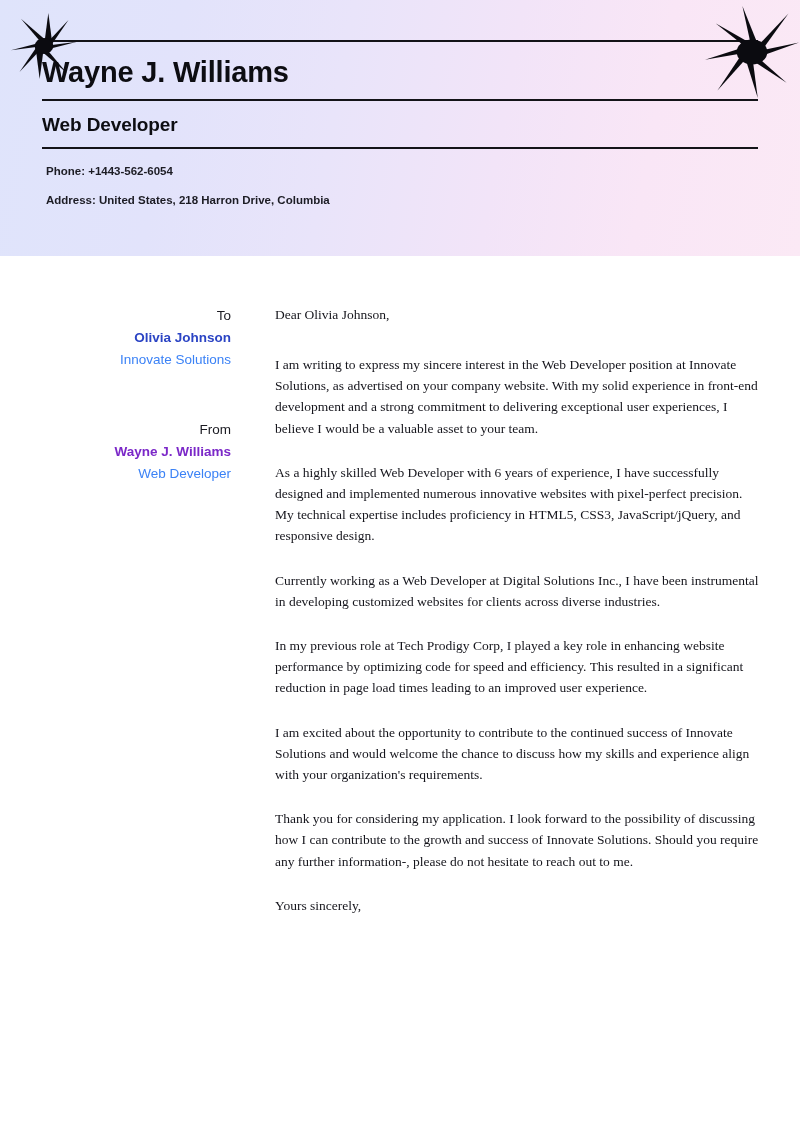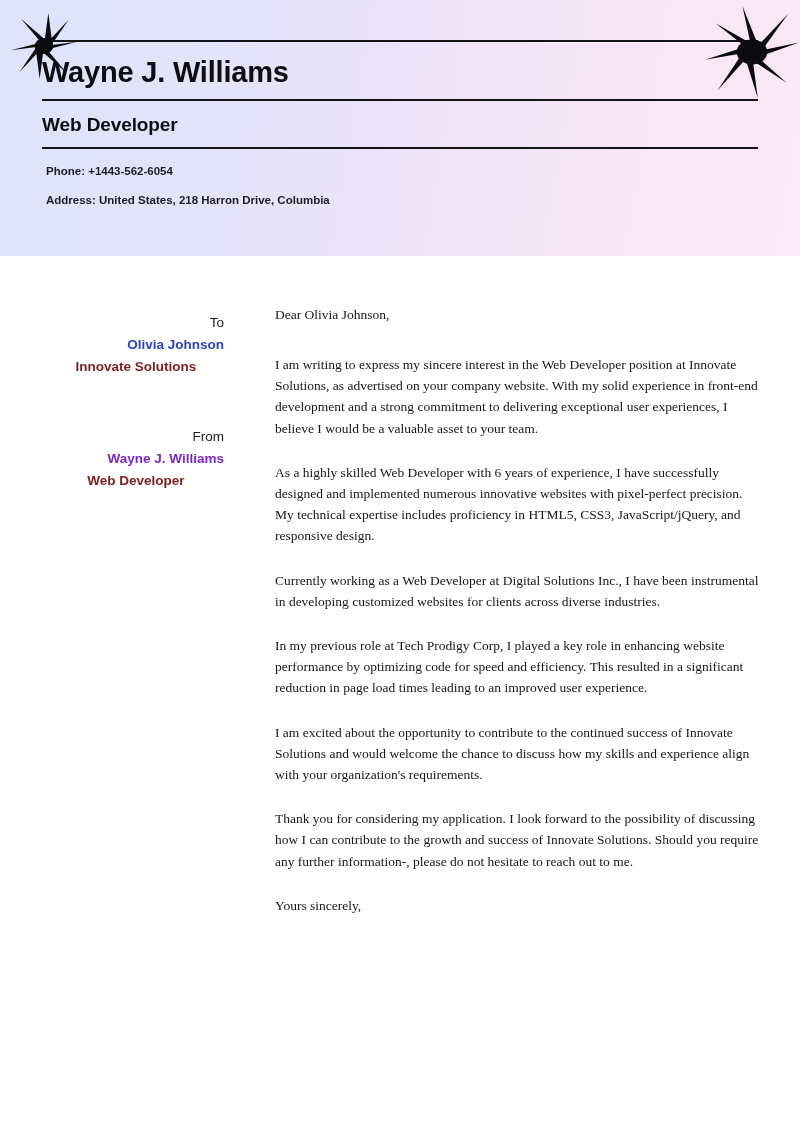--- a/index.html
+++ b/index.html
@@ -138,44 +138,43 @@
 
   
   .meta-col {
     position: absolute;
     left: 40px;
     top: 48px;
     width: 192px;
     text-align: right;
   }
   .meta-block {
-    margin: 8px;
+    margin: 1px;
   }
   .meta-block.from {
     margin-top: 48px;
   }
   .meta-label {
     font-size: 13.5px;
     font-weight: 400;
     color: #1b1b22;
     line-height: 22px;
   }
   .meta-name {
     font-size: 13.5px;
     font-weight: 700;
     line-height: 22px;
   }
   .meta-name.recipient { color: #2b44c4; }
   .meta-name.sender    { color: #7b28c8; }
   .meta-sub {
     font-size: 13.5px;
-    font-weight: 700;
-    color: #7f1d1d;
+    font-weight: 400;
+    color: #3b82f6;
     line-height: 22px;
-    text-align: center;
   }
 
   
   .body-col {
     position: absolute;
     left: 275px;
     top: 48px;
     width: 484px;
     font-family: Liberation Serif, serif;
   }

